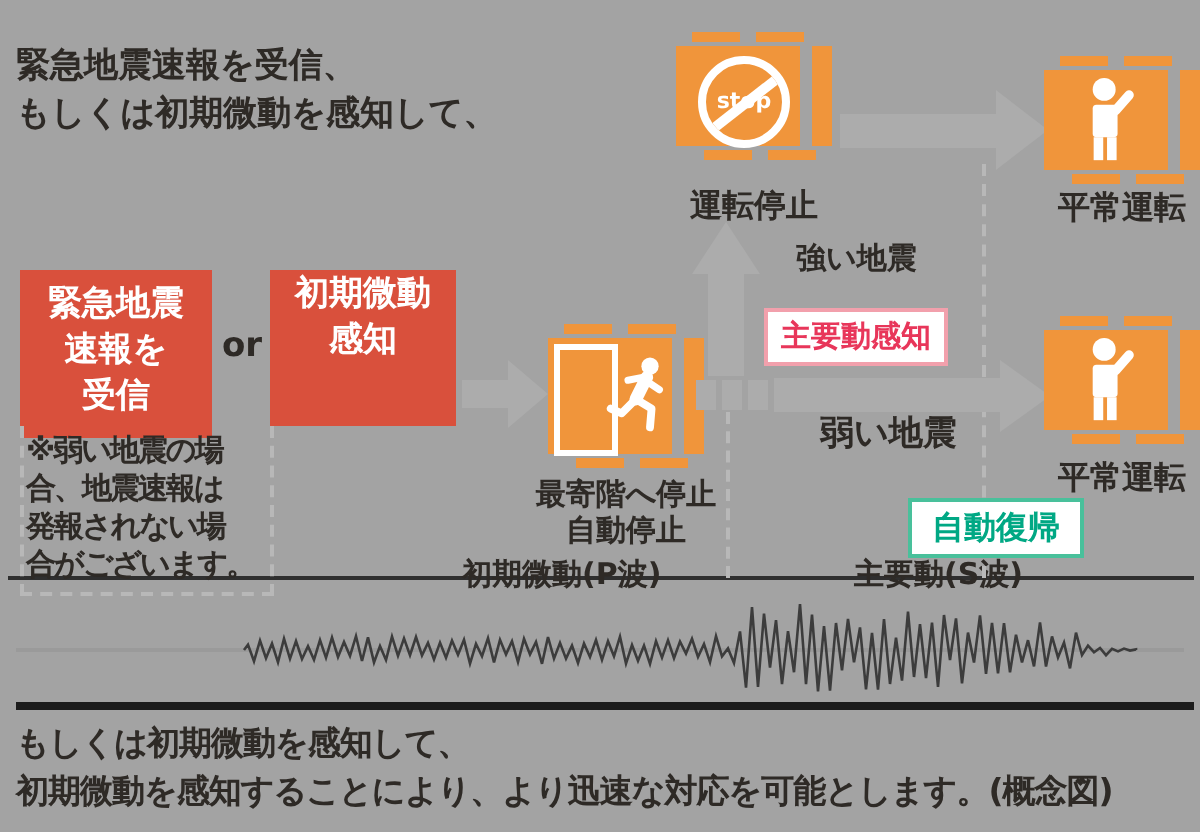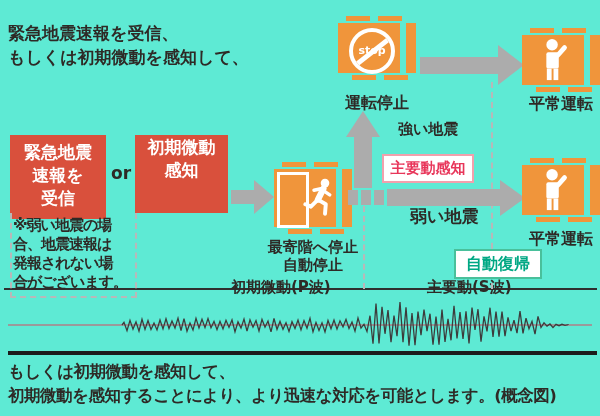--- a/index.html
+++ b/index.html
@@ -1,17 +1,17 @@
 <!DOCTYPE html>
 <html style="--orange: #F0953B; --red-box: #D9503C; --arrow: #ACACAC; --ink: #2E2A26; --blue: #3D7FC1; --blue-border: #74A3D4; --crimson: #E8365A; --pink-border: #F2A0AC; --green: #00A884; --green-border: #49C09B; --dash: #B8B8B8; --wave: #3C3C3C; --wave-baseline: #9A9A9A; --divider: #1C1C1C;"><head>
 <meta charset="utf-8">
 <style>
   html,body{margin:0;padding:0;background:#fff;}
   #stage{
-    position:relative;width:600px;height:416px;background:#5eead4;overflow:hidden;
+    position:relative;width:600px;height:416px;background:#a3a3a3;overflow:hidden;
     font-family:"DejaVu Sans","Liberation Sans",sans-serif;color:var(--ink);
   }
   .ctr{text-align:center;}
 
   
   .elev{position:absolute;width:78px;height:64px;z-index:1;}
   .elev.tall{height:72px;}
   .elev .tab{position:absolute;width:24px;height:5px;background:var(--orange);}
   .elev .t1{left:8px;top:0;} .elev .t2{left:40px;top:0;}
   .elev .b1{left:14px;bottom:0;} .elev .b2{left:46px;bottom:0;}

